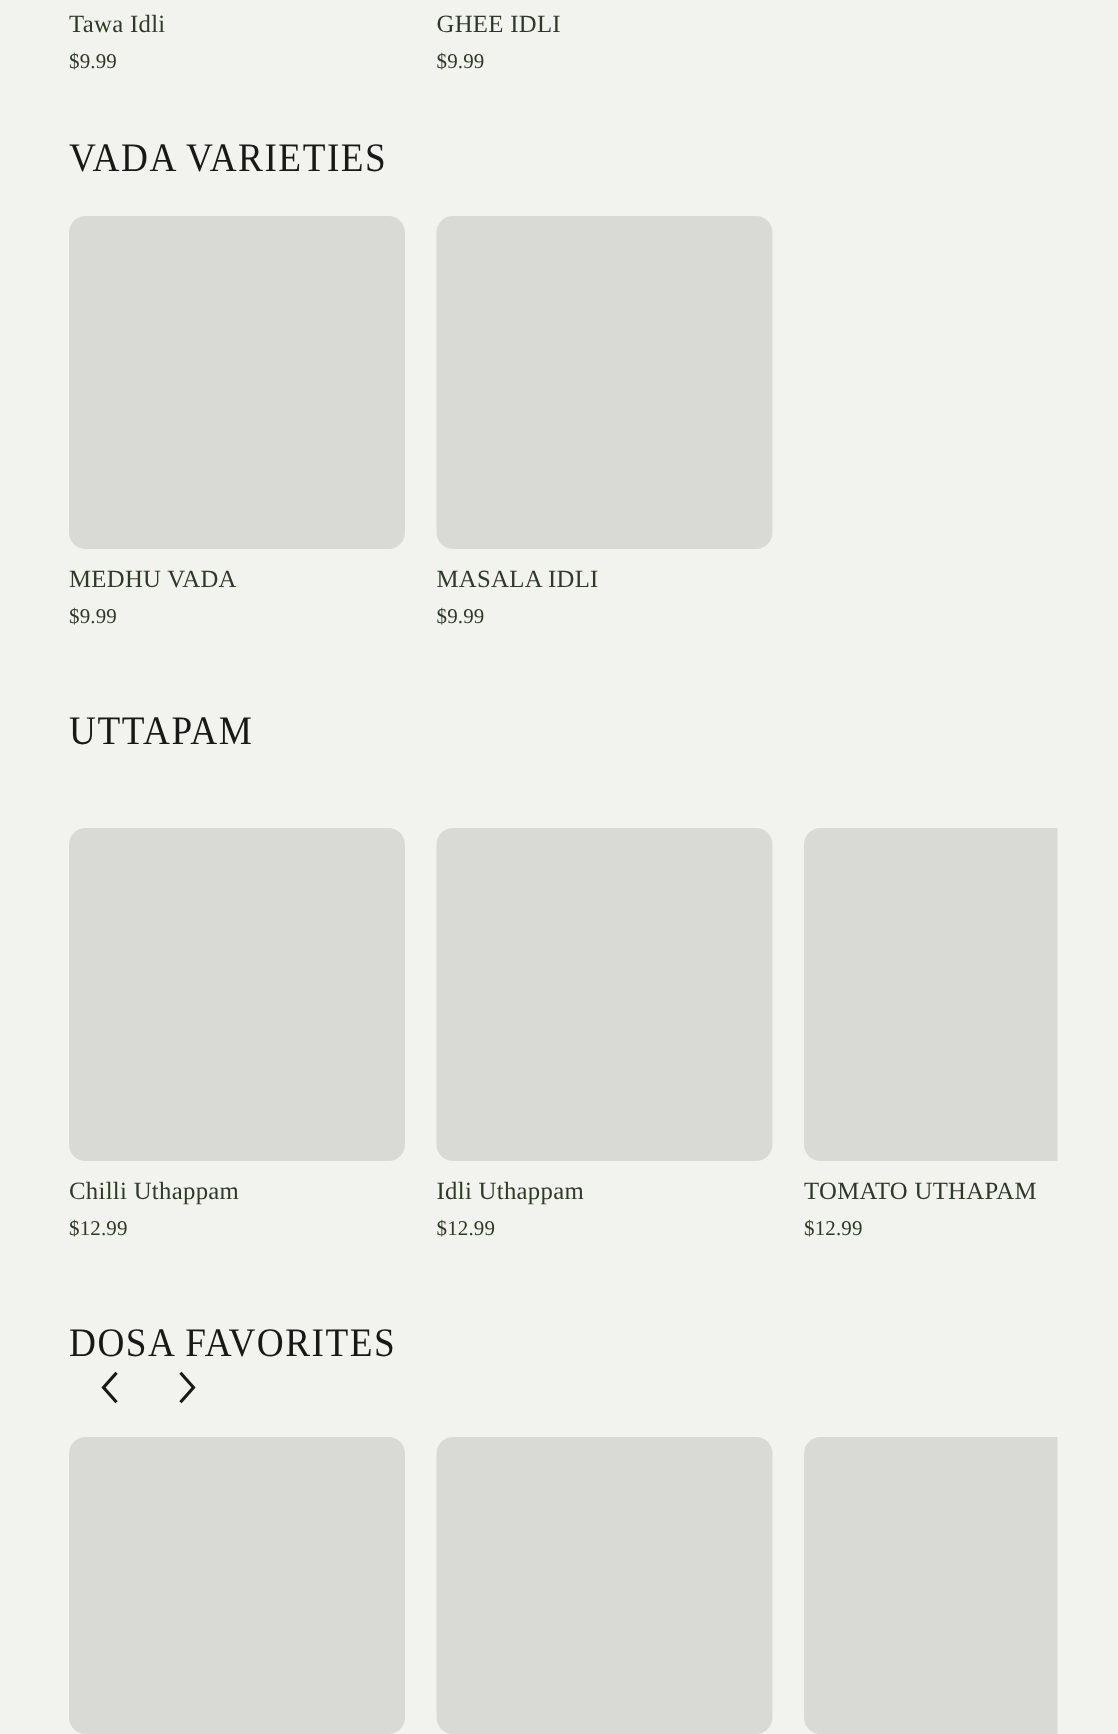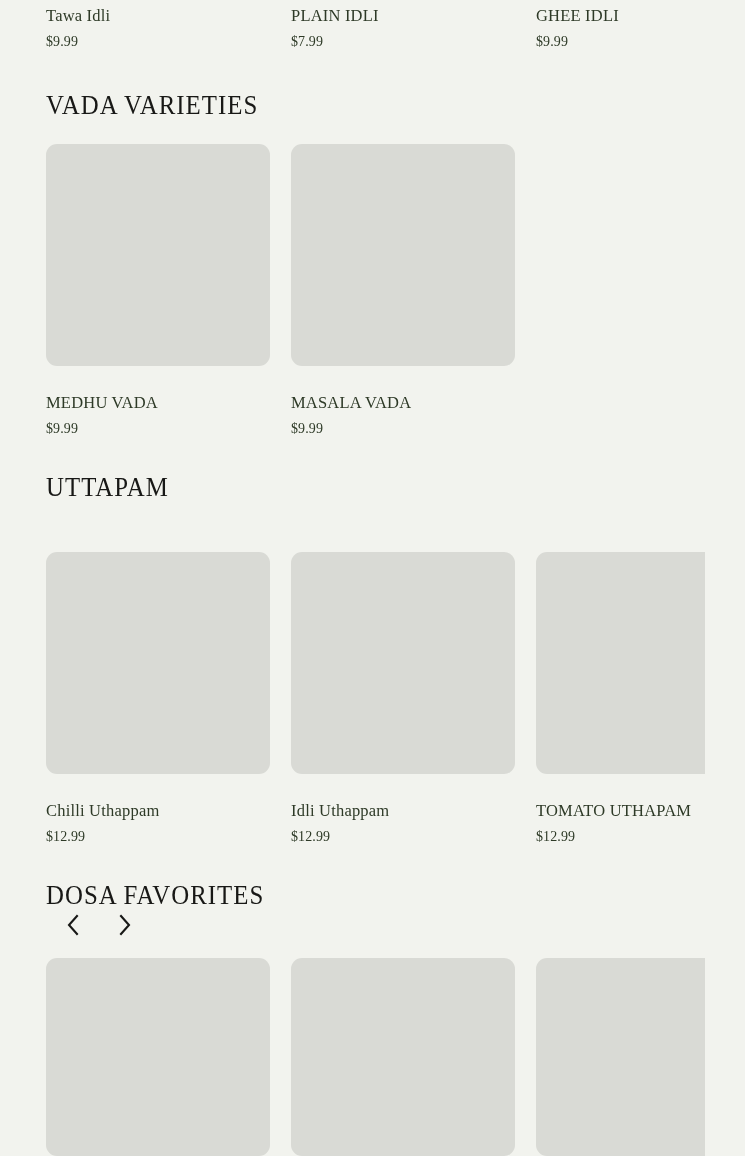--- a/index.html
+++ b/index.html
@@ -43,21 +43,21 @@
     border-radius: 11px;
     display: block;
   }
 
   .card-title {
     font-family: "Liberation Serif", "DejaVu Serif", serif;
     font-size: 16.5px;
     line-height: 1.2;
     color: #2e3a27;
     letter-spacing: 0.2px;
-    margin-top: 27px;
+    margin-top: 10px;
     white-space: nowrap;
   }
 
   .card-price {
     font-family: "Liberation Serif", "DejaVu Serif", serif;
     font-size: 14px;
     line-height: 1.2;
     color: #2e3a27;
     letter-spacing: 0.1px;
     margin-top: 8px;
@@ -121,45 +121,41 @@
 
 <div class="page">
 
   <div class="top-row">
 
     <div class="product-card">
       <div class="card-title">Tawa Idli</div>
       <div class="card-price">$9.99</div>
     </div>
 
-    <div class="product-card">
-      <div class="card-title">PLAIN IDLI</div>
-      <div class="card-price">$7.99</div>
-    </div>
 
     <div class="product-card">
       <div class="card-title">GHEE IDLI</div>
       <div class="card-price">$9.99</div>
     </div>
 
   </div>
 
   <h2 class="section-heading" style="top:92px;">VADA VARIETIES</h2>
 
   <div class="product-row" style="top:144px;">
 
     <div class="product-card">
       <div class="card-media" style="height:222px;"></div>
       <div class="card-title">MEDHU VADA</div>
       <div class="card-price">$9.99</div>
     </div>
 
     <div class="product-card">
       <div class="card-media" style="height:222px;"></div>
-      <div class="card-title">MASALA VADA</div>
+      <div class="card-title">MASALA IDLI</div>
       <div class="card-price">$9.99</div>
     </div>
 
   </div>
 
   <h2 class="section-heading" style="top:474px;">UTTAPAM</h2>
 
   <div class="product-row clipped-row" style="top:552px;">
 
     <div class="product-card">

